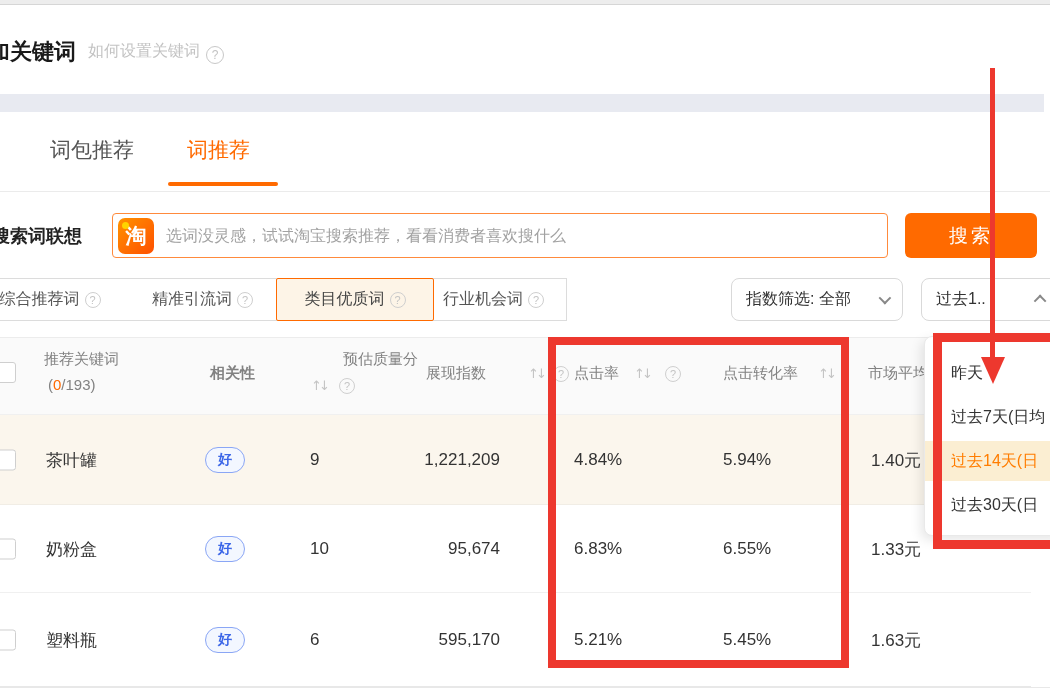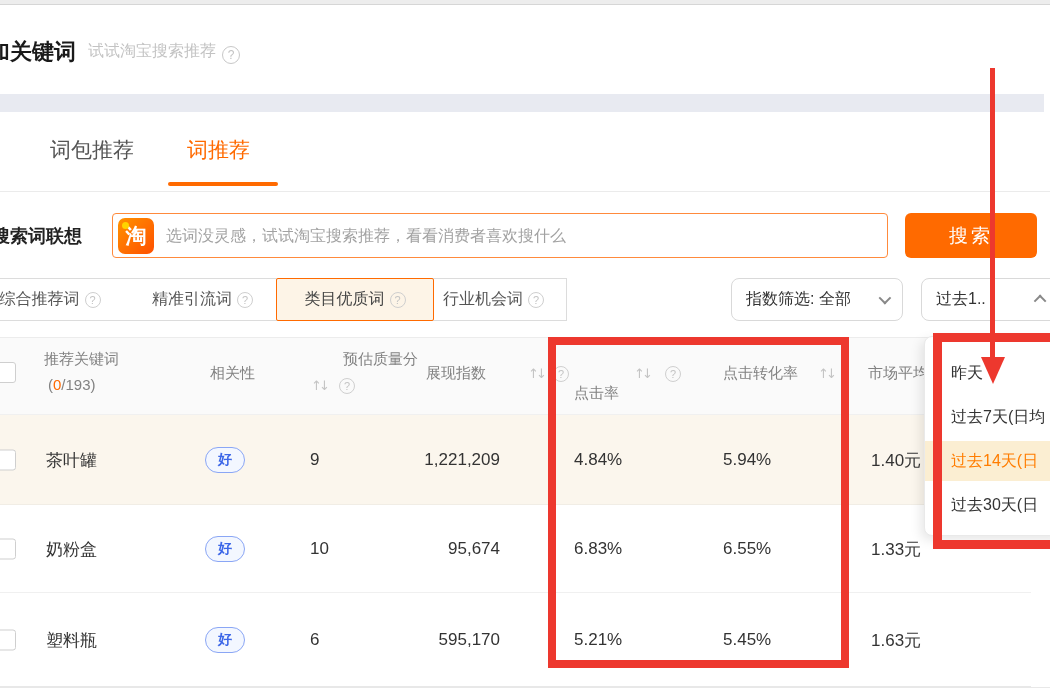--- a/index.html
+++ b/index.html
@@ -90,21 +90,21 @@
 </style>
 </head>
 <body>
 
 <div id="app">
 
   <div class="abs" id="top-strip"></div>
 
   <div class="abs" id="page-title">添加关键词</div>
   <div class="abs" id="help-link">
-    <span>试试淘宝搜索推荐</span><span class="qmark">?</span>
+    <span>如何设置关键词</span><span class="qmark">?</span>
   </div>
 
   <div class="abs" id="section-divider"></div>
 
   <div class="abs" id="tab-wordpack">词包推荐</div>
   <div class="abs" id="tab-word">词推荐</div>
   <div class="abs" id="tab-underline"></div>
   <div class="abs" id="tabs-border"></div>
 
   <div class="abs" id="search-label">搜索词联想</div>
@@ -139,28 +139,28 @@
   </div>
   <div class="abs drop-btn" id="time-filter">
     <span>过去1..</span>
     <span class="chev up"></span>
   </div>
 
   <div class="abs" id="thead">
     <span class="checkbox" style="left:-5px; top:24px;"></span>
     <span class="hcell" style="left:44px; top:12px;">推荐关键词</span>
     <span class="hcell" style="left:48px; top:38px;"><span>(</span><span class="orange">0</span><span>/193)</span></span>
-    <span class="hcell" style="left:210px; top:26px;">相关性</span>
+    <span class="hcell" style="left:210px; top:26px;font-weight:bold;">相关性</span>
     <span class="hcell" style="left:308px; top:12px;margin-left:35px;">预估质量分</span>
     <span class="hcell sort-icon" style="left:311px; top:40px;">↑↓</span>
     <span class="qmark sm abs" style="left:334px; top:40px;">?</span>
     <span class="hcell" style="left:426px; top:26px;">展现指数</span>
     <span class="hcell sort-icon" style="left:528px; top:28px;">↑↓</span>
     <span class="qmark sm abs" style="left:548px; top:28px;">?</span>
-    <span class="hcell" style="left:574px; top:26px;margin-top:20px;">点击率</span>
+    <span class="hcell" style="left:574px; top:26px;">点击率</span>
     <span class="hcell sort-icon" style="left:634px; top:28px;">↑↓</span>
     <span class="qmark sm abs" style="left:660px; top:28px;">?</span>
     <span class="hcell" style="left:723px; top:26px;">点击转化率</span>
     <span class="hcell sort-icon" style="left:818px; top:28px;">↑↓</span>
     <span class="hcell" style="left:868px; top:26px;">市场平均出价</span>
   </div>
 
   <div class="row" id="row-0">
     <span class="checkbox cb"></span>
     <span class="cell cell-kw">茶叶罐</span>

